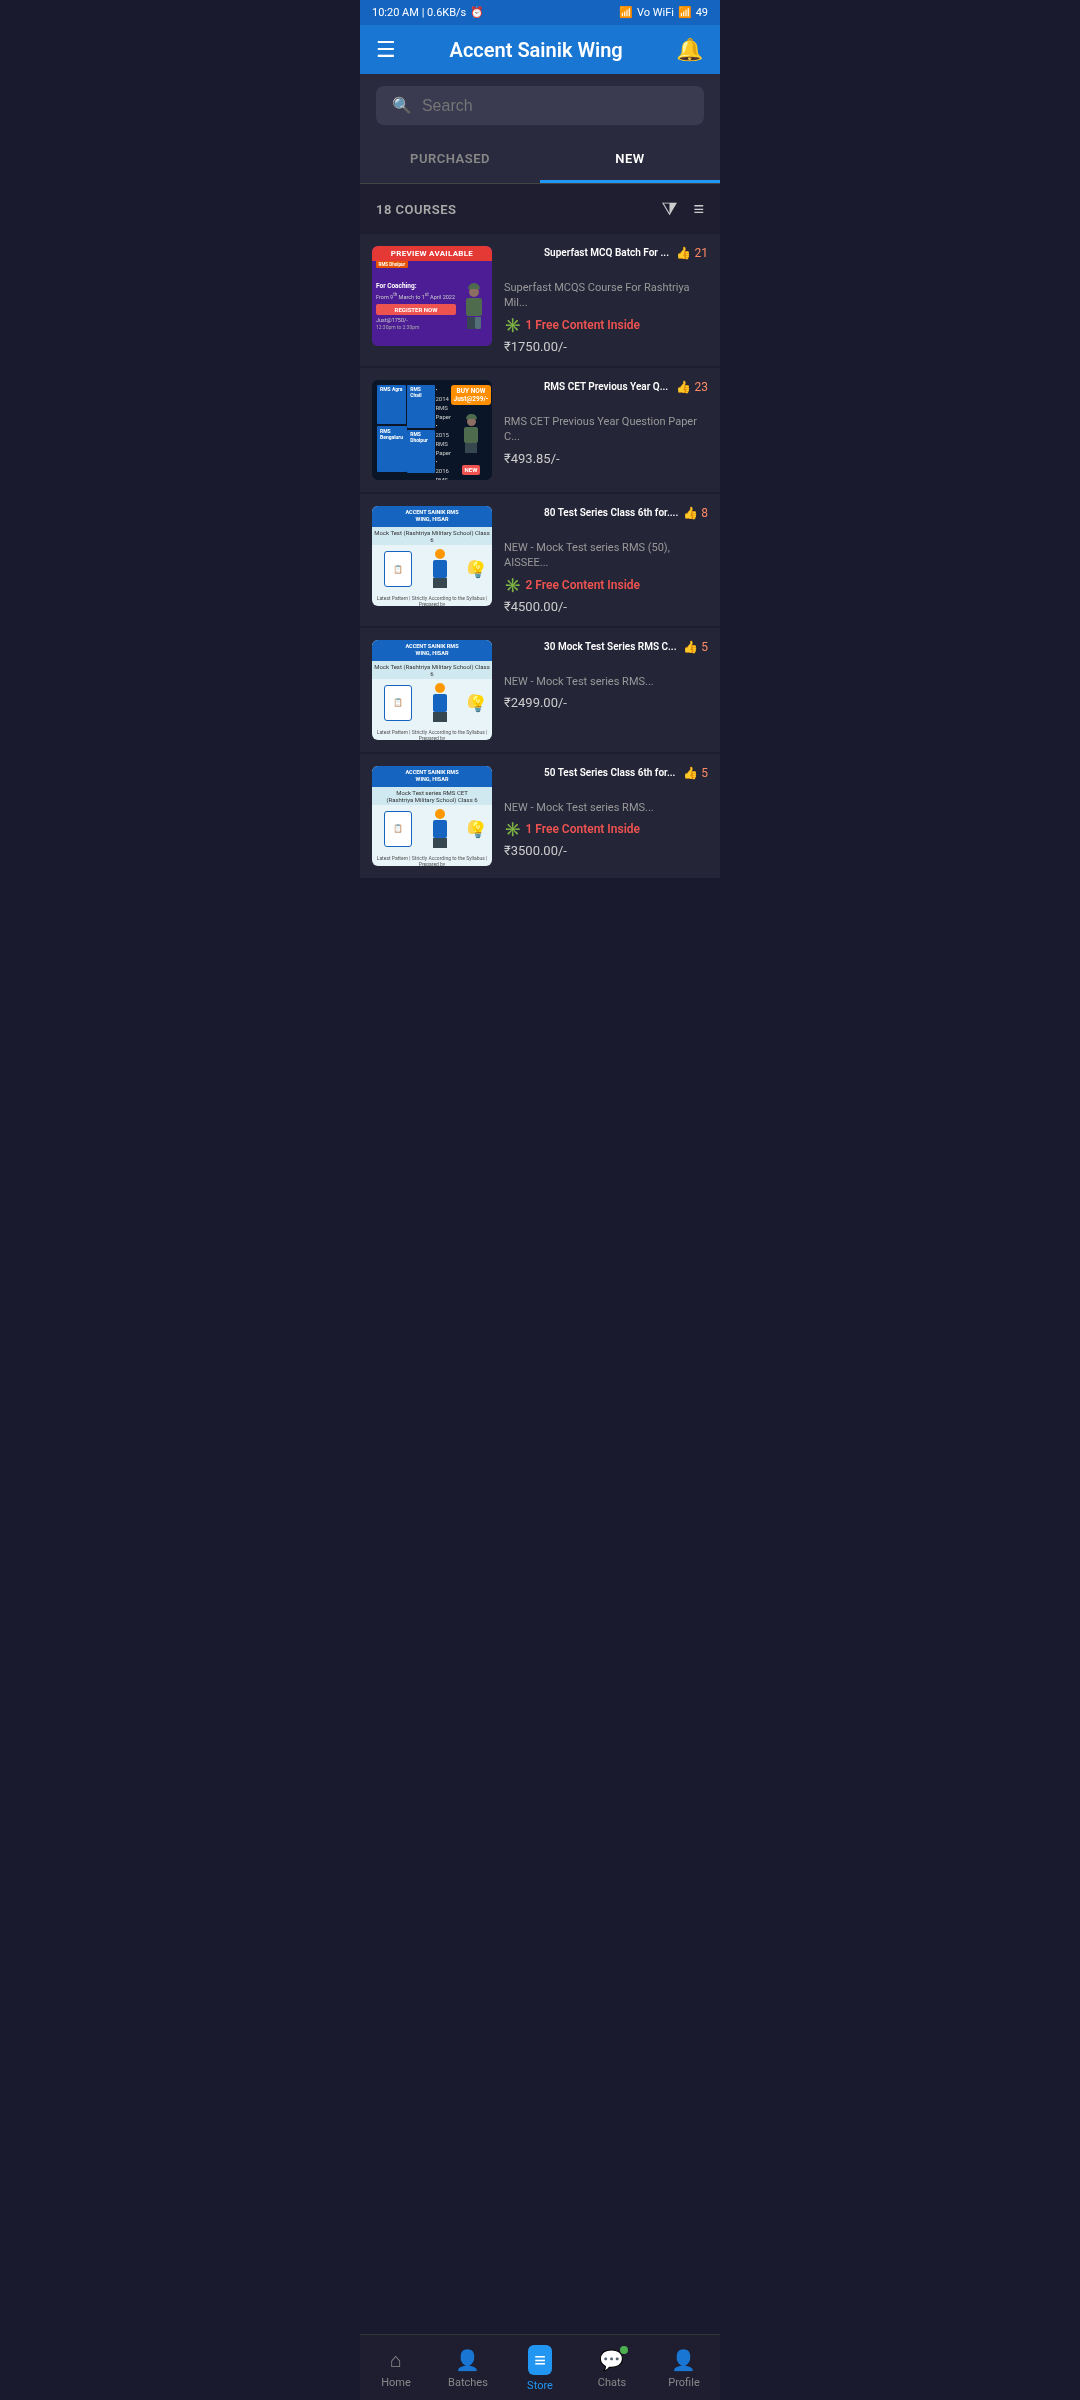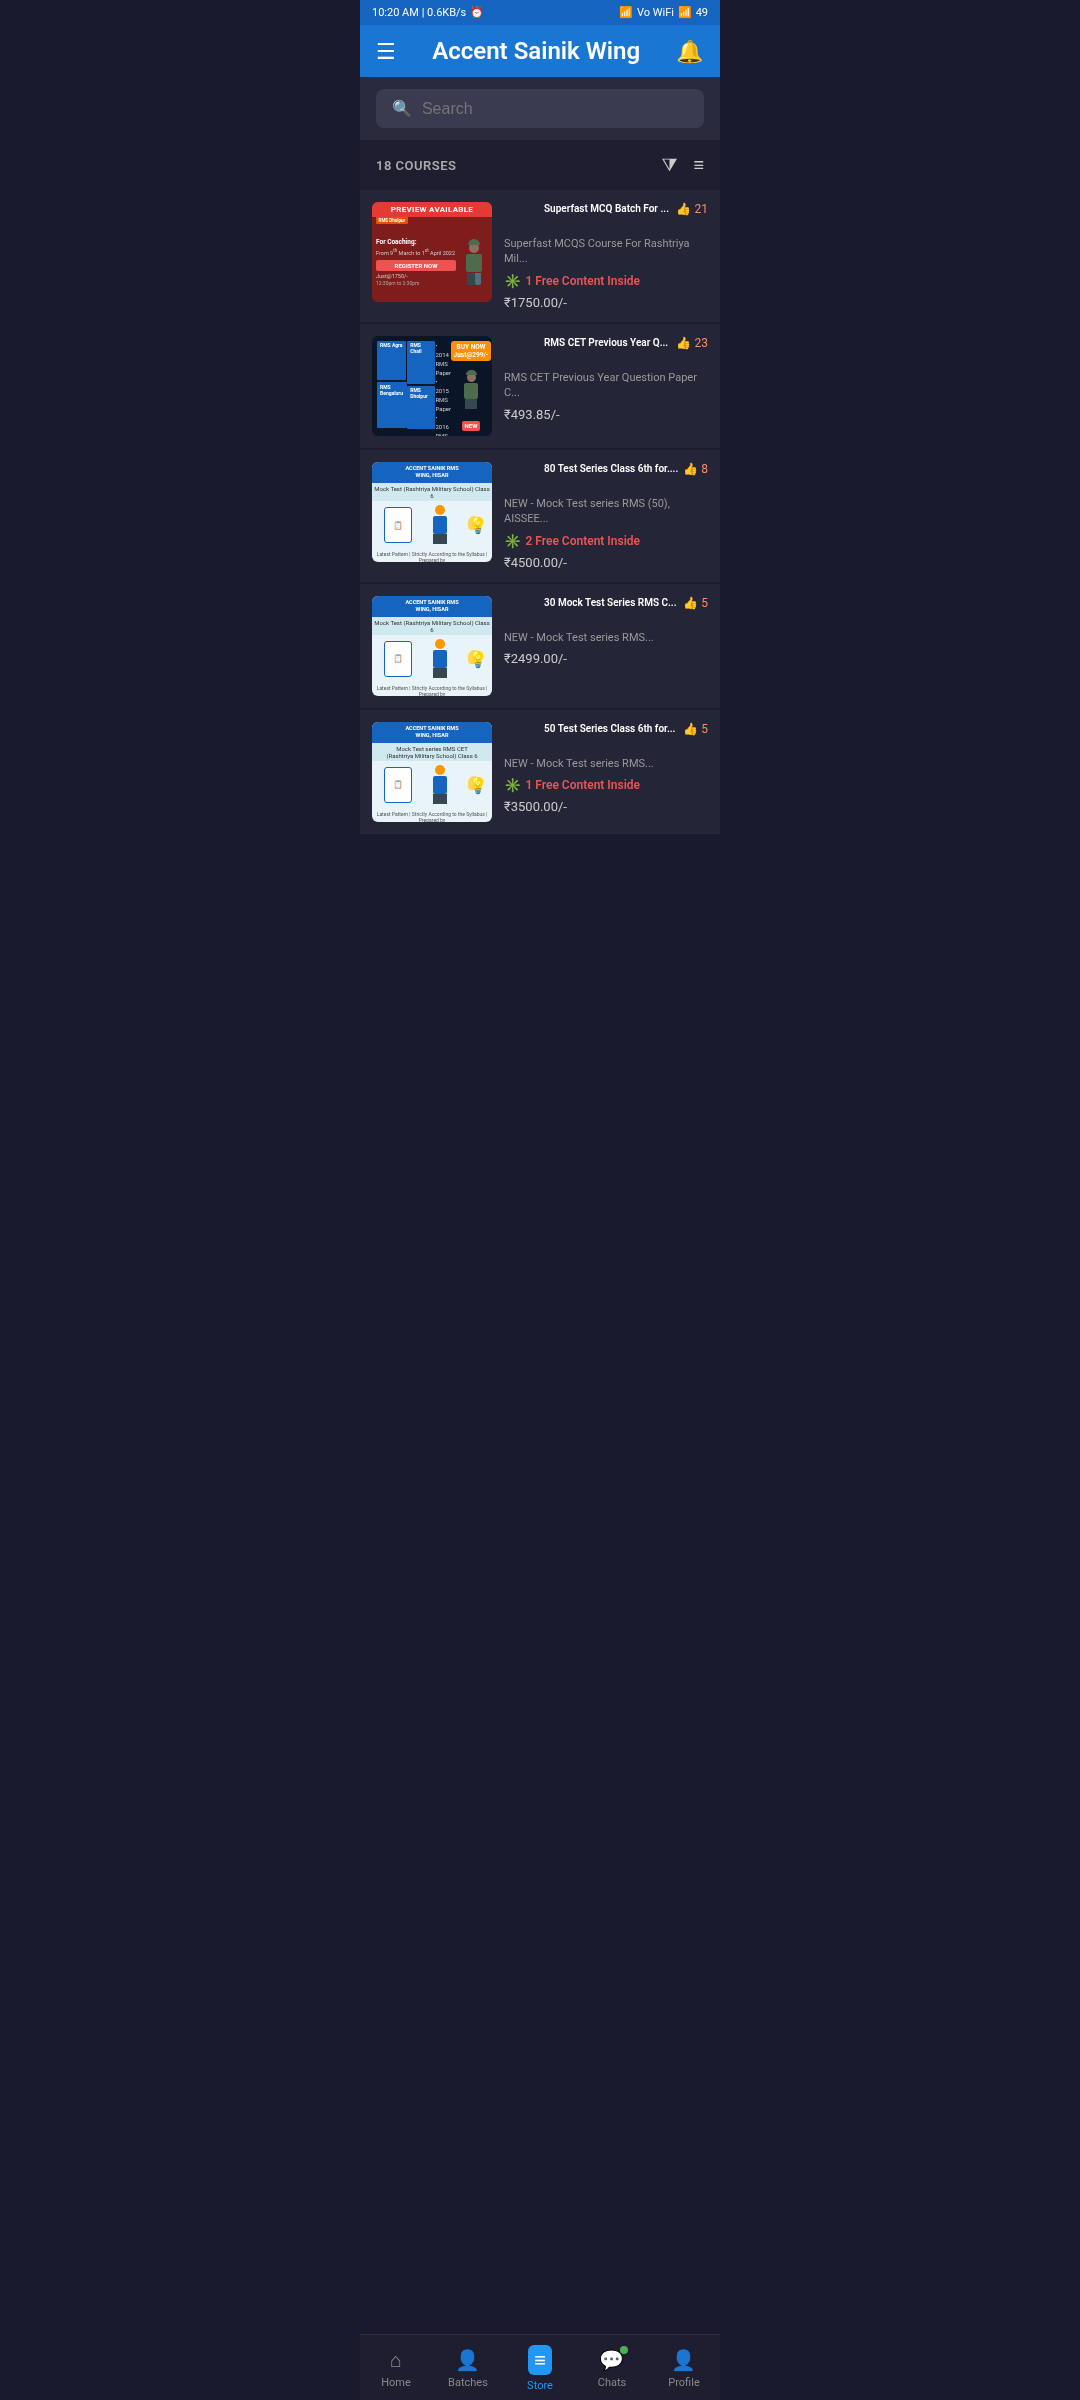--- a/index.html
+++ b/index.html
@@ -29,21 +29,21 @@
 
     
     .header {
       background: #1976d2;
       padding: 12px 16px;
       display: flex;
       align-items: center;
       justify-content: space-between;
     }
     .header-title {
-      font-size: 24px;
+      font-size: 20px;
       font-weight: 600;
       color: #fff;
     }
     .hamburger-icon, .bell-icon {
       color: #fff;
       font-size: 22px;
       cursor: pointer;
     }
 
     
@@ -333,35 +333,43 @@
     <span class="bell-icon">🔔</span>
   </div>
 
   <div class="search-container">
     <div class="search-bar">
       <span>🔍</span>
       <input type="text" placeholder="Search" style="">
     </div>
   </div>
 
+  <div class="tabs-container">
+    <div class="tab">
+      <span>PURCHASED</span>
+    </div>
+    <div class="tab active">
+      <span>NEW</span>
+    </div>
+  </div>
 
   <div class="courses-header">
     <span class="courses-count">18 COURSES</span>
     <div class="courses-actions">
       <span class="action-icon">⧩</span>
       <span class="action-icon">≡</span>
     </div>
   </div>
 
   <div class="course-list">
 
     <div class="course-item">
       <div class="course-thumb">
         <div class="tc1-body" style="width:100%;height:100%;position:relative;overflow:hidden;">
-          <div class="tc1-bg" style="background:#7f1d1d;width:100%;height:100%;padding:4px;display:flex;flex-direction:column;position:absolute;inset:0;">
+          <div class="tc1-bg" style="background:#4c1d95;width:100%;height:100%;padding:4px;display:flex;flex-direction:column;position:absolute;inset:0;">
             <div style="display:flex;gap:2px;margin-bottom:2px;flex-wrap:wrap;">
               <span style="background:#c62828;color:#fff;font-size:4.5px;padding:1.5px 2.5px;border-radius:1px;font-weight:700;">RMS Agra</span>
               <span style="background:#1565c0;color:#fff;font-size:4.5px;padding:1.5px 2.5px;border-radius:1px;font-weight:700;">RMS Bengaluru</span>
               <span style="background:#2e7d32;color:#fff;font-size:4.5px;padding:1.5px 2.5px;border-radius:1px;font-weight:700;">RMS Chail</span>
               <span style="background:#e65100;color:#fff;font-size:4.5px;padding:1.5px 2.5px;border-radius:1px;font-weight:700;">RMS Dholpur</span>
             </div>
             <div style="display:flex;flex:1;gap:4px;">
               <div style="flex:1;display:flex;flex-direction:column;justify-content:center;">
                 <div style="font-size:6.5px;color:#fff;font-weight:700;line-height:1.3;">For Coaching:</div>
                 <div style="font-size:5.5px;color:#ccc;margin-top:2px;line-height:1.4;">From 9<sup>th</sup> March to 1<sup>st</sup> April 2022</div>

